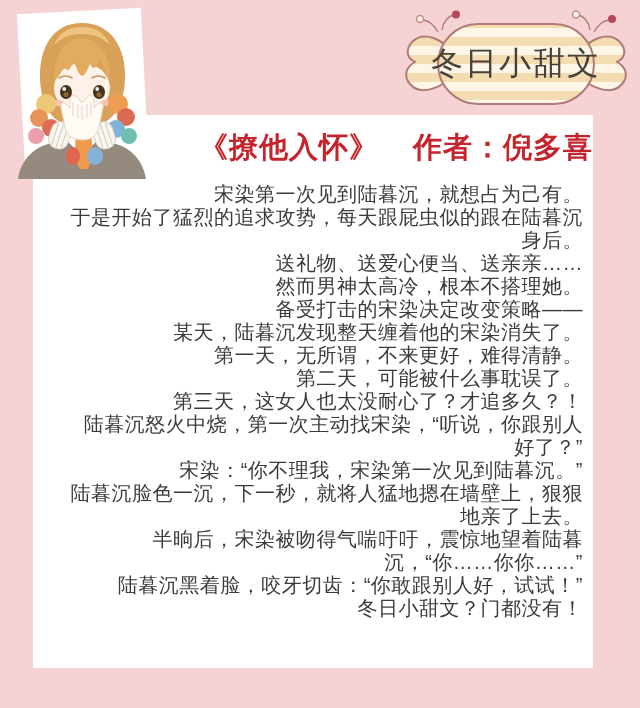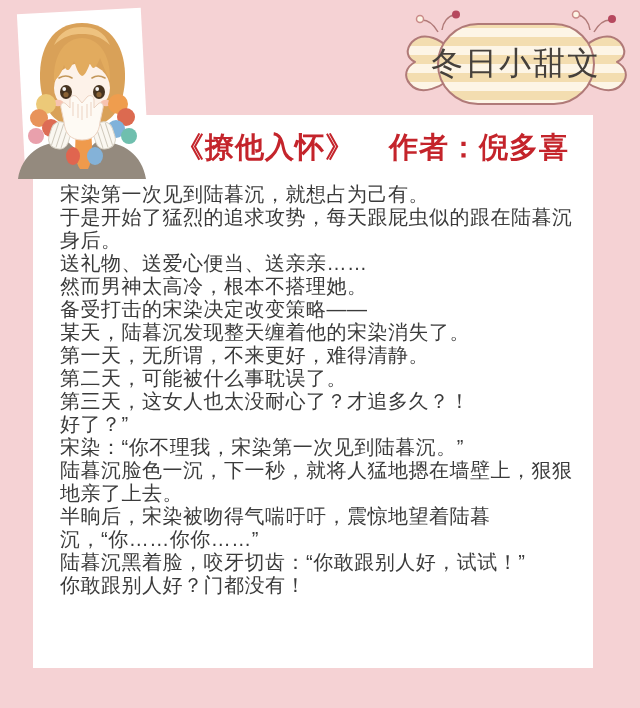--- a/index.html
+++ b/index.html
@@ -12,31 +12,31 @@
   .stage{ position:absolute; inset:0; width:640px; height:708px; }
 
   
   .panel{
     position:absolute; left:33px; top:115px; width:560px; height:553px;
     background:var(--panel-white,#ffffff);
   }
 
   
   .title-row{
-    margin-left:118px; margin-top:13px; text-align:center;
+    margin-left:118px; margin-top:13px; text-align:right;
     font-size:29px; font-weight:bold; letter-spacing:1px;
     color:var(--title-red,#c4242b); white-space:nowrap;
   }
   .title-row .gap{ display:inline-block; width:34px; }
 
   .synopsis{
     margin-top:15px; padding-left:27px; padding-right:10px;
     font-size:20px; line-height:23px; color:var(--body-text,#3b3b3b);
   }
-  .syn-line{ white-space:nowrap; letter-spacing:0.5px; }
+  .syn-line{ white-space:nowrap; letter-spacing:0.5px;text-align:right; }
 
   
   .girl-wrap{ position:absolute; left:8px; top:3px; width:148px; height:176px; }
   .girl-wrap svg{ width:100%; height:100%; display:block; }
 
   
   .banner-wrap{ position:absolute; left:396px; top:10px; width:240px; height:106px; }
   .banner-wrap svg{ width:100%; height:100%; display:block; }
   .banner-text{
     font-family:"Liberation Sans","DejaVu Sans",sans-serif;
@@ -64,28 +64,29 @@
         <div class="syn-line">宋染第一次见到陆暮沉，就想占为己有。</div>
         <div class="syn-line">于是开始了猛烈的追求攻势，每天跟屁虫似的跟在陆暮沉</div>
         <div class="syn-line">身后。</div>
         <div class="syn-line">送礼物、送爱心便当、送亲亲……</div>
         <div class="syn-line">然而男神太高冷，根本不搭理她。</div>
         <div class="syn-line">备受打击的宋染决定改变策略——</div>
         <div class="syn-line">某天，陆暮沉发现整天缠着他的宋染消失了。</div>
         <div class="syn-line">第一天，无所谓，不来更好，难得清静。</div>
         <div class="syn-line">第二天，可能被什么事耽误了。</div>
         <div class="syn-line">第三天，这女人也太没耐心了？才追多久？！</div>
+        <div class="syn-line">陆暮沉怒火中烧，第一次主动找宋染，“听说，你跟别人</div>
         <div class="syn-line">好了？”</div>
         <div class="syn-line">宋染：“你不理我，宋染第一次见到陆暮沉。”</div>
         <div class="syn-line">陆暮沉脸色一沉，下一秒，就将人猛地摁在墙壁上，狠狠</div>
         <div class="syn-line">地亲了上去。</div>
         <div class="syn-line">半晌后，宋染被吻得气喘吁吁，震惊地望着陆暮</div>
         <div class="syn-line">沉，“你……你你……”</div>
         <div class="syn-line">陆暮沉黑着脸，咬牙切齿：“你敢跟别人好，试试！”</div>
-        <div class="syn-line">你敢跟别人好？门都没有！</div>
+        <div class="syn-line">冬日小甜文？门都没有！</div>
       </div>
   </div>
 
   <div class="girl-wrap">
     <svg viewBox="0 0 148 176">
       <g transform="rotate(-3 74 88)">
         <rect x="13" y="8" width="124" height="160" fill="#ffffff"></rect>
       </g>
       <rect x="58" y="150" width="80" height="26" fill="#ffffff"></rect>
       <g>

